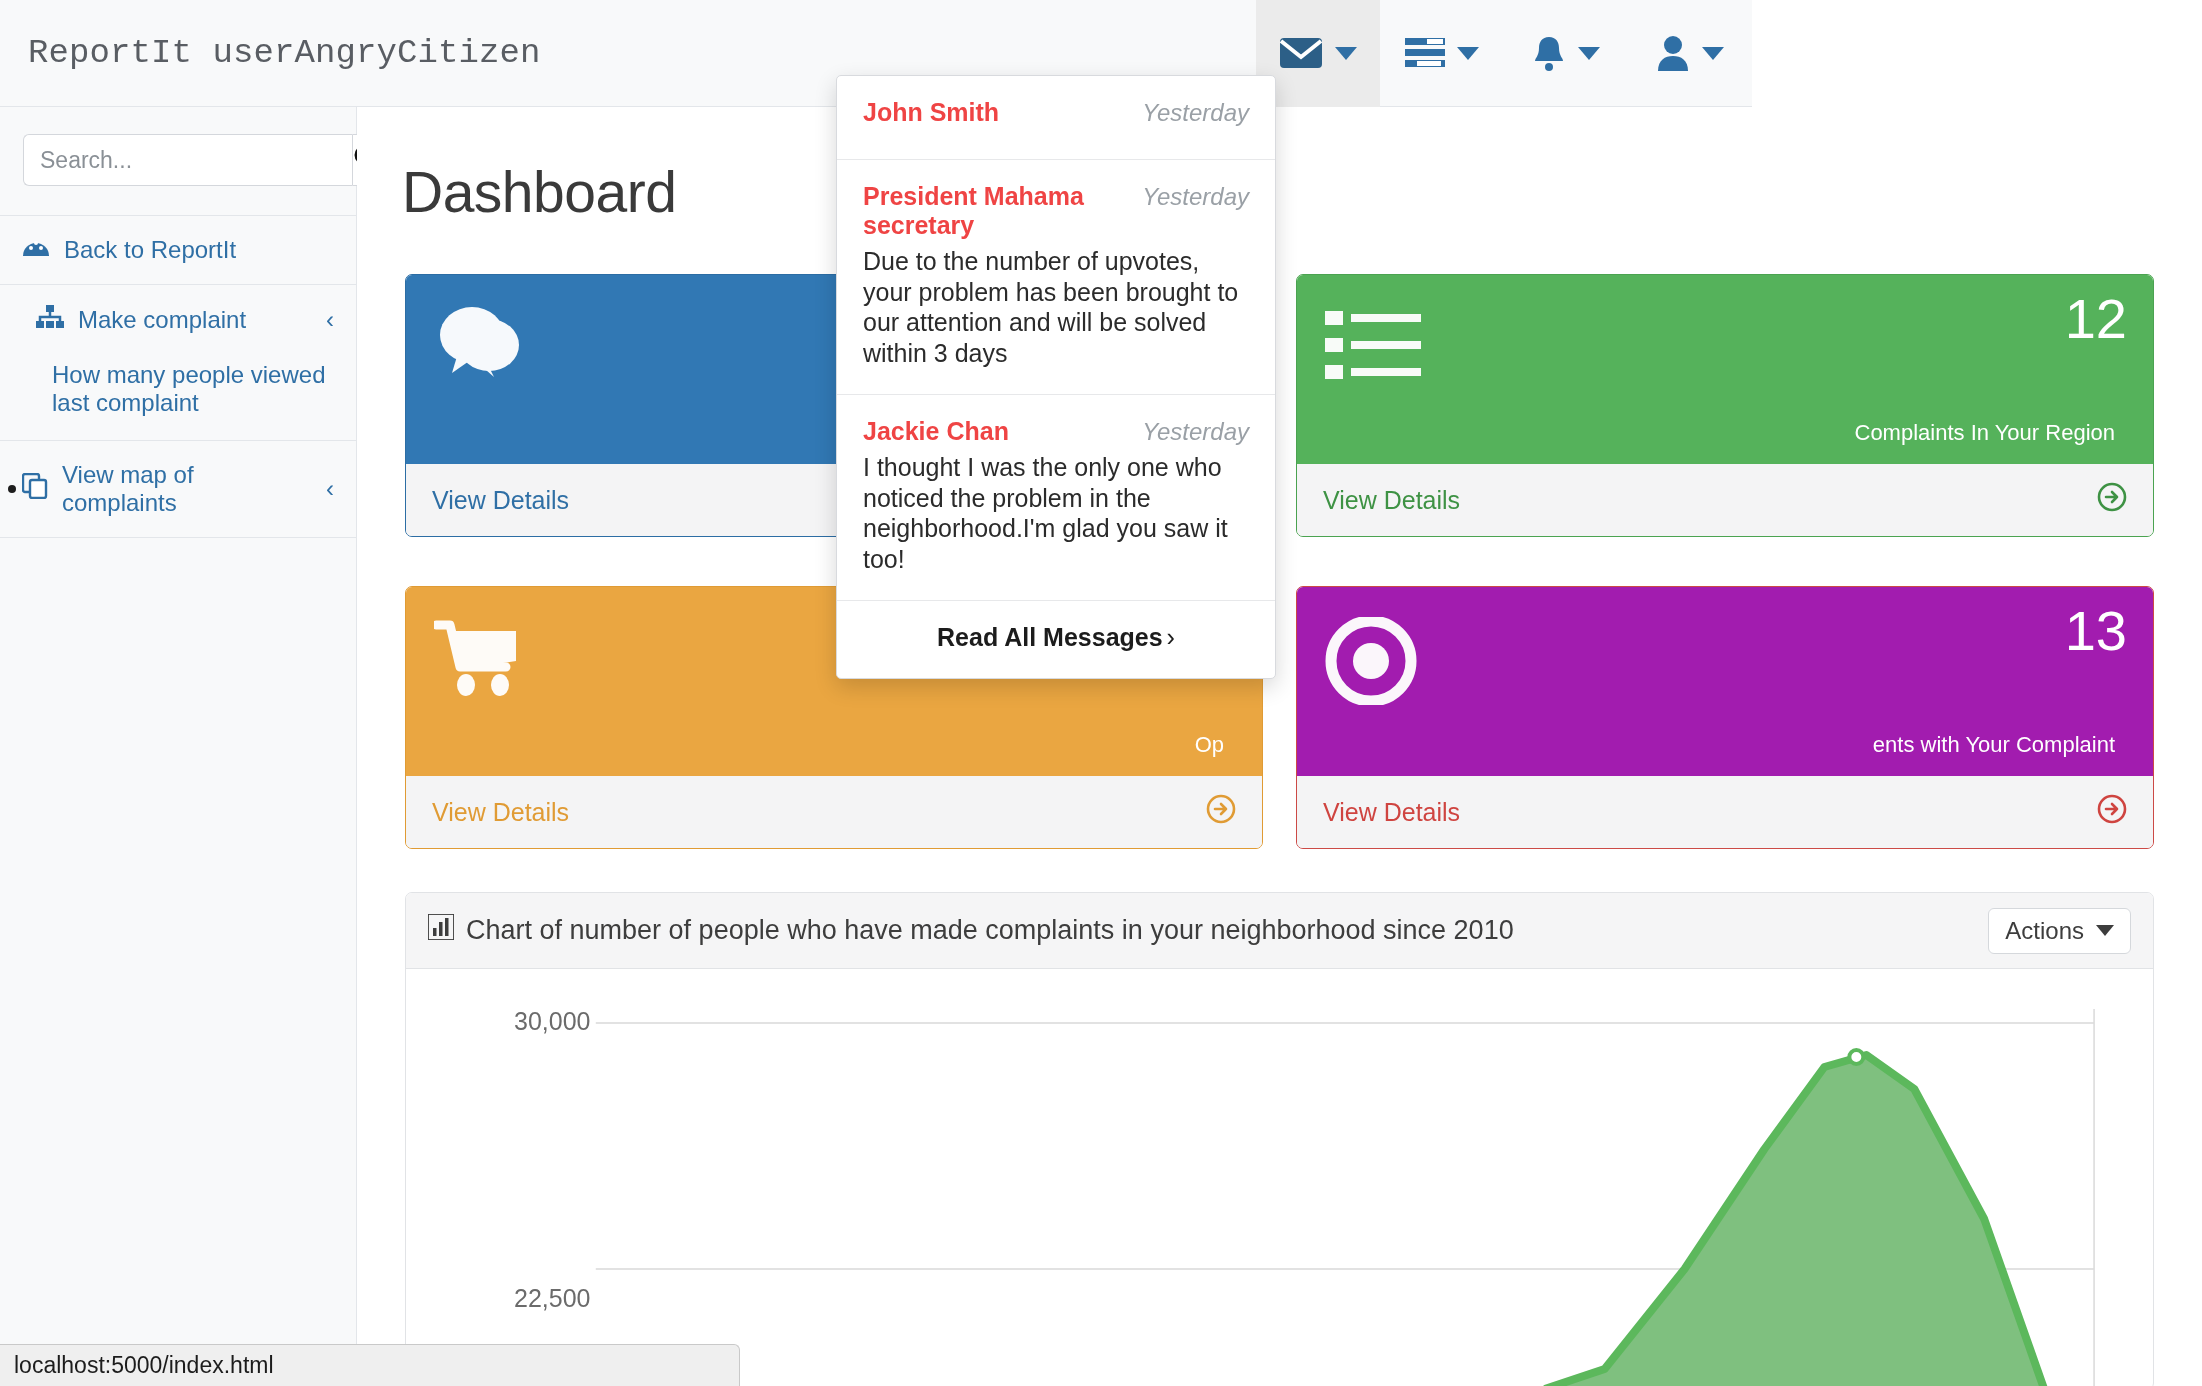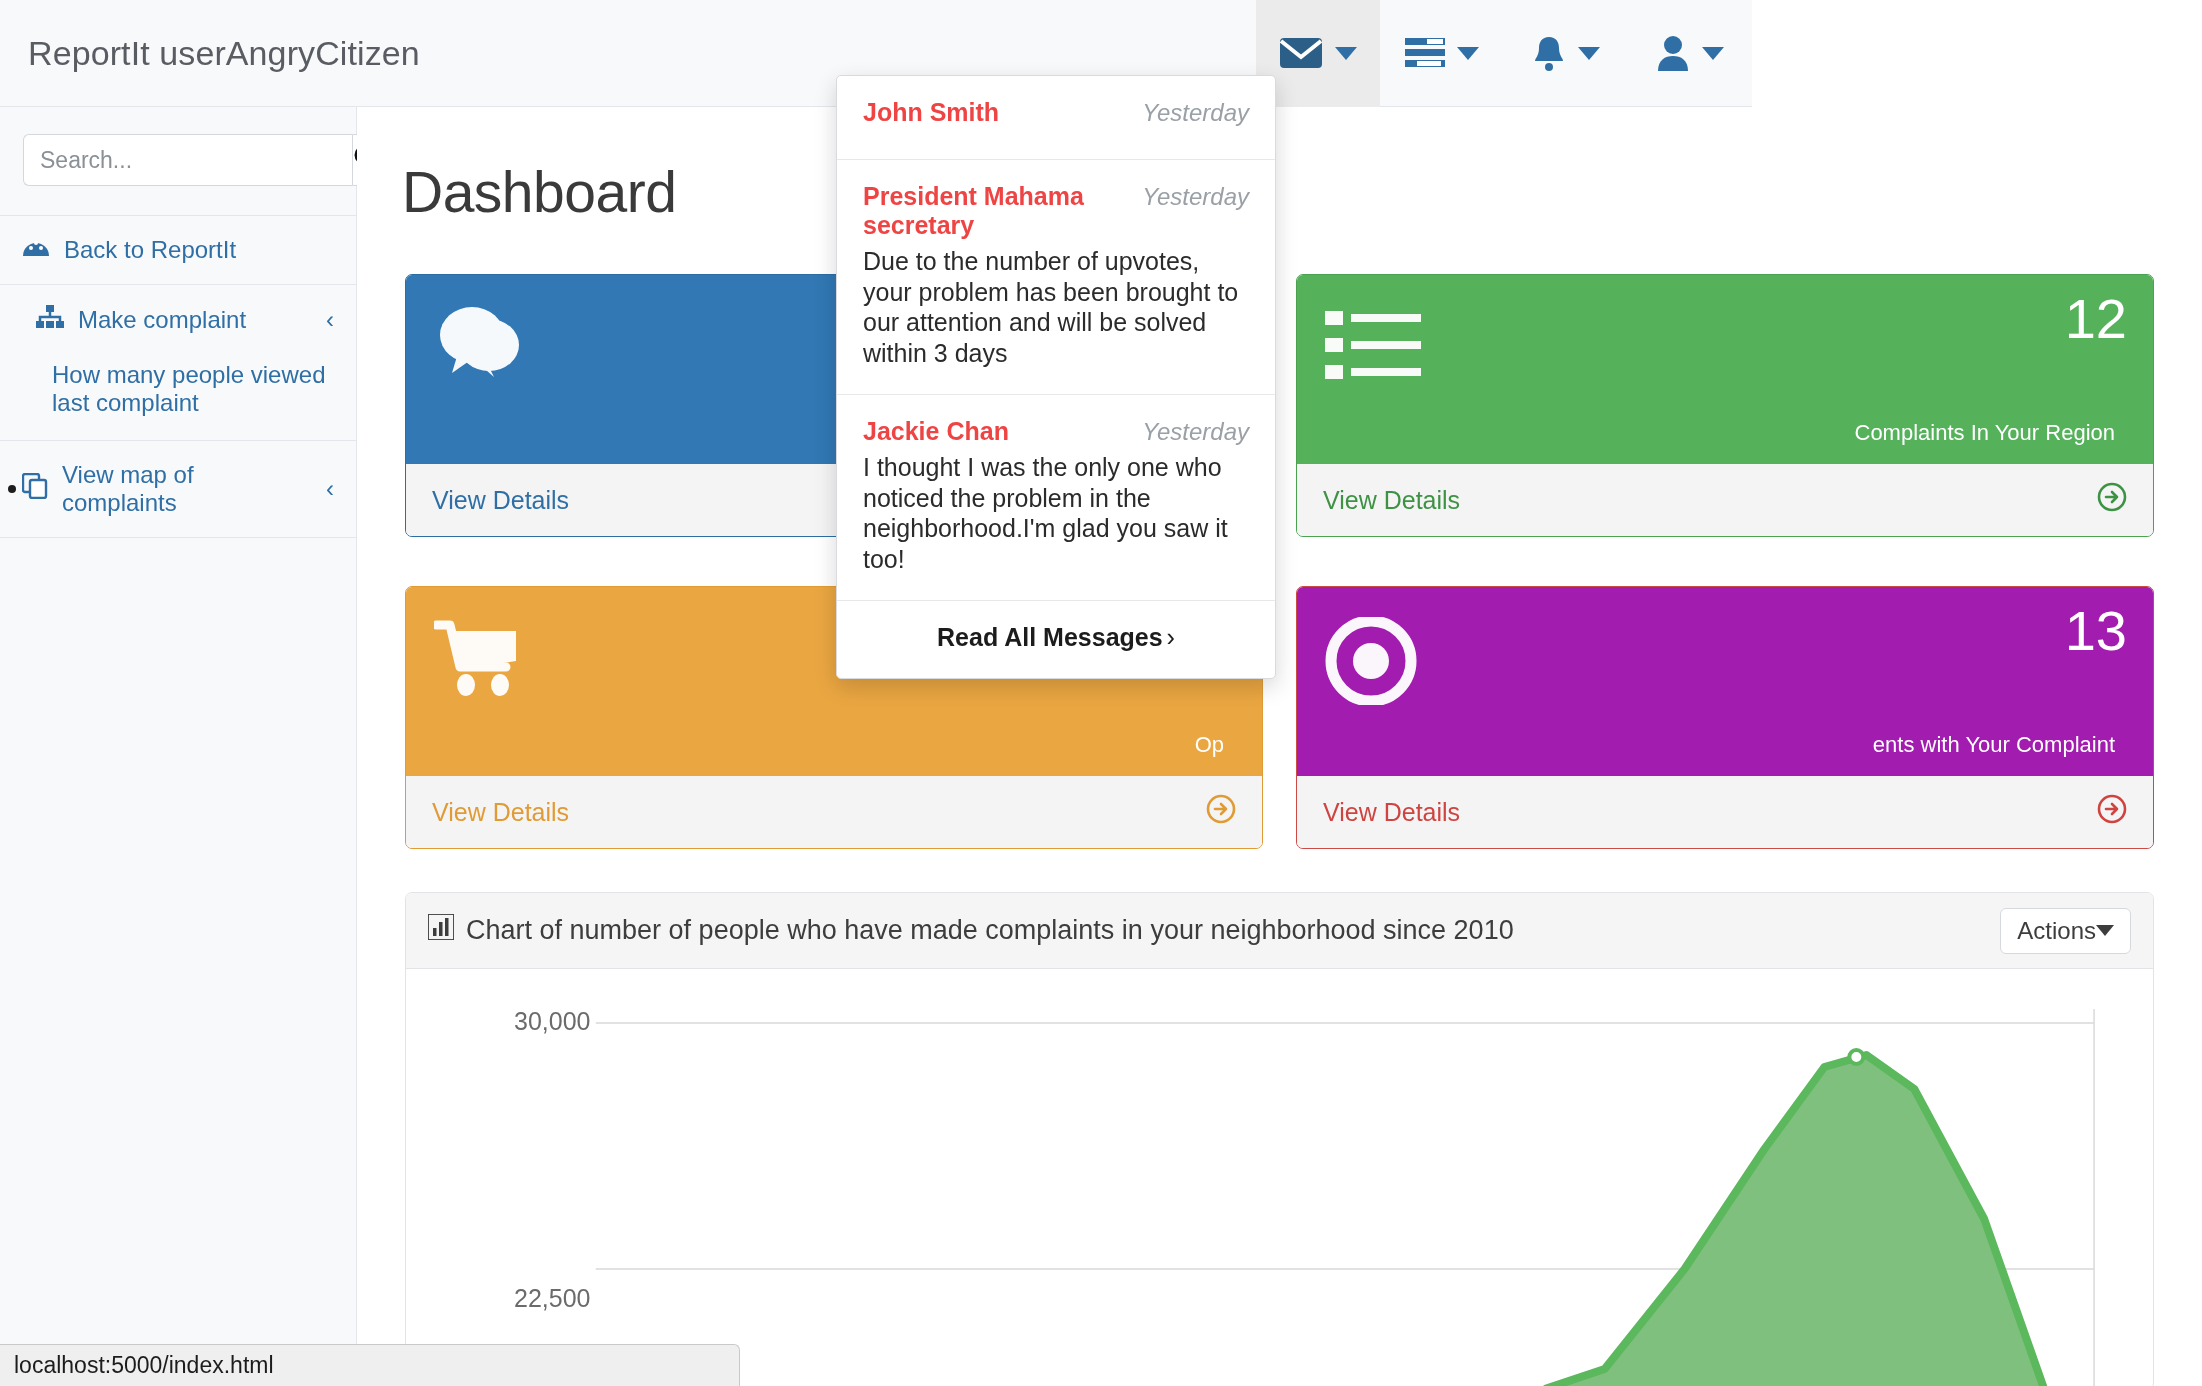--- a/index.html
+++ b/index.html
@@ -9,21 +9,21 @@
     background: #ffffff;
     overflow: hidden;
   }
   .app { position: relative; width: 2202px; height: 1386px; }
 
   
   .navbar {
     position: absolute; top: 0; left: 0; width: 1752px; height: 107px;
     background: #f8f9fa;
     border-bottom: 1px solid #e3e6ea;
-    display: flex; align-items: center;
+    display: flex; align-items: center; font-family: Liberation Mono, monospace;
   }
   .navbar-brand {
     font-size: 34px; color: #595d63; padding-left: 28px;
     white-space: nowrap; letter-spacing: .1px;
   }
   .nav-right { margin-left: auto; display: flex; height: 107px; }
   .nav-item {
     width: 124px; height: 107px;
     display: flex; align-items: center; justify-content: center;
     gap: 12px; cursor: pointer;
@@ -124,21 +124,21 @@
   .chart-head {
     background: #f5f5f6; border-bottom: 1px solid #e1e3e6;
     height: 76px; display: flex; align-items: center; padding: 0 22px;
   }
   .chart-head-title {
     font-size: 27px; color: #3d3d3d; display: flex; align-items: center; gap: 12px;
   }
   .actions-btn {
     margin-left: auto; border: 1px solid #d5d8dc; background: #fff;
     border-radius: 6px; height: 46px; padding: 0 16px;
-    display: flex; align-items: center; 
+    display: flex; align-items: center; gap: 12px;
     font-size: 24px; color: #3d3d3d; cursor: pointer;
     font-family: "Liberation Sans", sans-serif;
   }
   .actions-caret {
     width: 0; height: 0; border-left: 9px solid transparent;
     border-right: 9px solid transparent; border-top: 11px solid #3d3d3d;
   }
   .chart-body { position: relative; height: 420px; }
   .chart-svg { display: block; width: 100%; height: 420px; }
 

